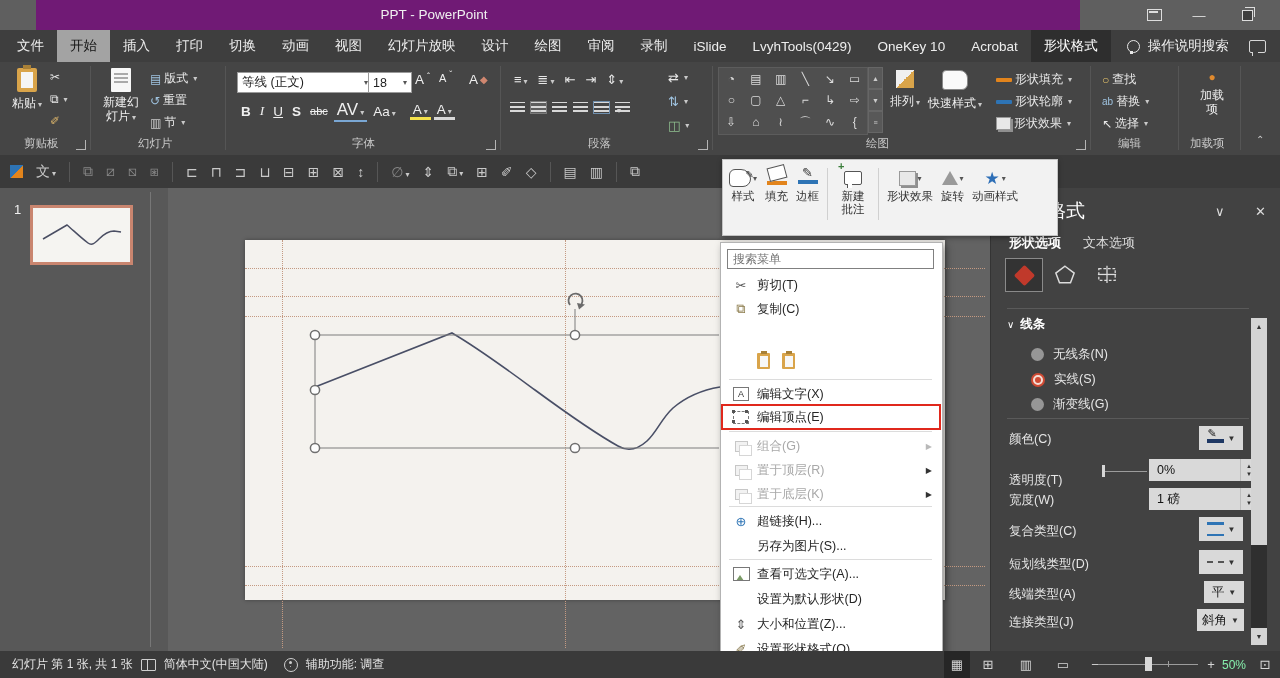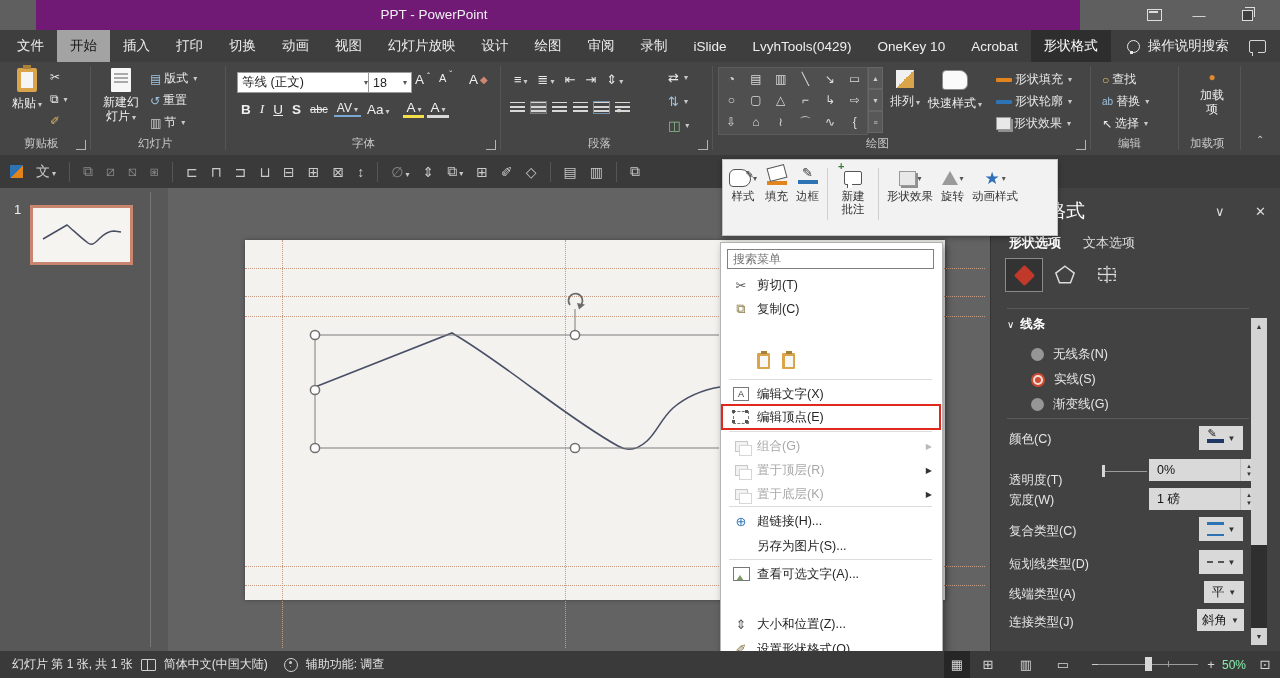--- a/index.html
+++ b/index.html
@@ -239,21 +239,21 @@
   <div class="smallrow" style="left:466px;top:10px">
       <span class="fbtn">A</span>
       <span style="color:#d08770;font-size:10px;margin-left:-4px">◆</span>
     </div>
   <div class="smallrow" style="left:238px;top:38px">
     <span class="fbtn" style="font-weight:bold">B</span>
     <span class="fbtn" style="font-style:italic;font-family:'Liberation Serif',serif">I</span>
     <span class="fbtn" style="text-decoration:underline">U</span>
     <span class="fbtn" style="font-weight:bold">S</span>
     <span class="fbtn" style="text-decoration:line-through;font-size:11px">abc</span>
-    <span class="fbtn dd" style="font-size:12px;border-bottom:2px solid #7aa7d4">AV</span>
+    <span class="fbtn dd" style="font-size:17px;border-bottom:2px solid #7aa7d4">AV</span>
     <span class="fbtn dd">Aa</span>
     <span class="fbtn dd" style="border-bottom:3px solid #f3e04b;margin-left:8px">A</span>
     <span class="fbtn dd" style="border-bottom:3px solid #d8d8d8">A</span>
   </div>
   <div class="rlabel" style="left:352px">字体</div>
   <span class="launcher" style="left:486px"></span>
   <div class="rsep" style="left:500px"></div>
 
   <div class="smallrow" style="left:514px;top:10px;gap:10px;font-size:13px">
     <span class="dd">≡</span>
@@ -645,20 +645,24 @@
     <span class="mic"></span>
     <span class="mlab">另存为图片(S)...</span>
   </div>
   <div class="msep2" style="top:316px"></div>
   <div class="mrow" style="top:319px">
     <span class="mic">
         <span class="pic"></span>
       </span>
     <span class="mlab">查看可选文字(A)...</span>
   </div>
+  <div class="mrow" style="top:344px">
+    <span class="mic"></span>
+    <span class="mlab">设置为默认形状(D)</span>
+  </div>
   <div class="mrow" style="top:369px">
     <span class="mic">⇕</span>
     <span class="mlab">大小和位置(Z)...</span>
   </div>
   <div class="mrow" style="top:394px">
     <span class="mic" style="color:#7a6a3a">✐</span>
     <span class="mlab">设置形状格式(O)...</span>
   </div>
   <div class="mrow" style="top:419px">
     <span class="mic" style="position:relative">

